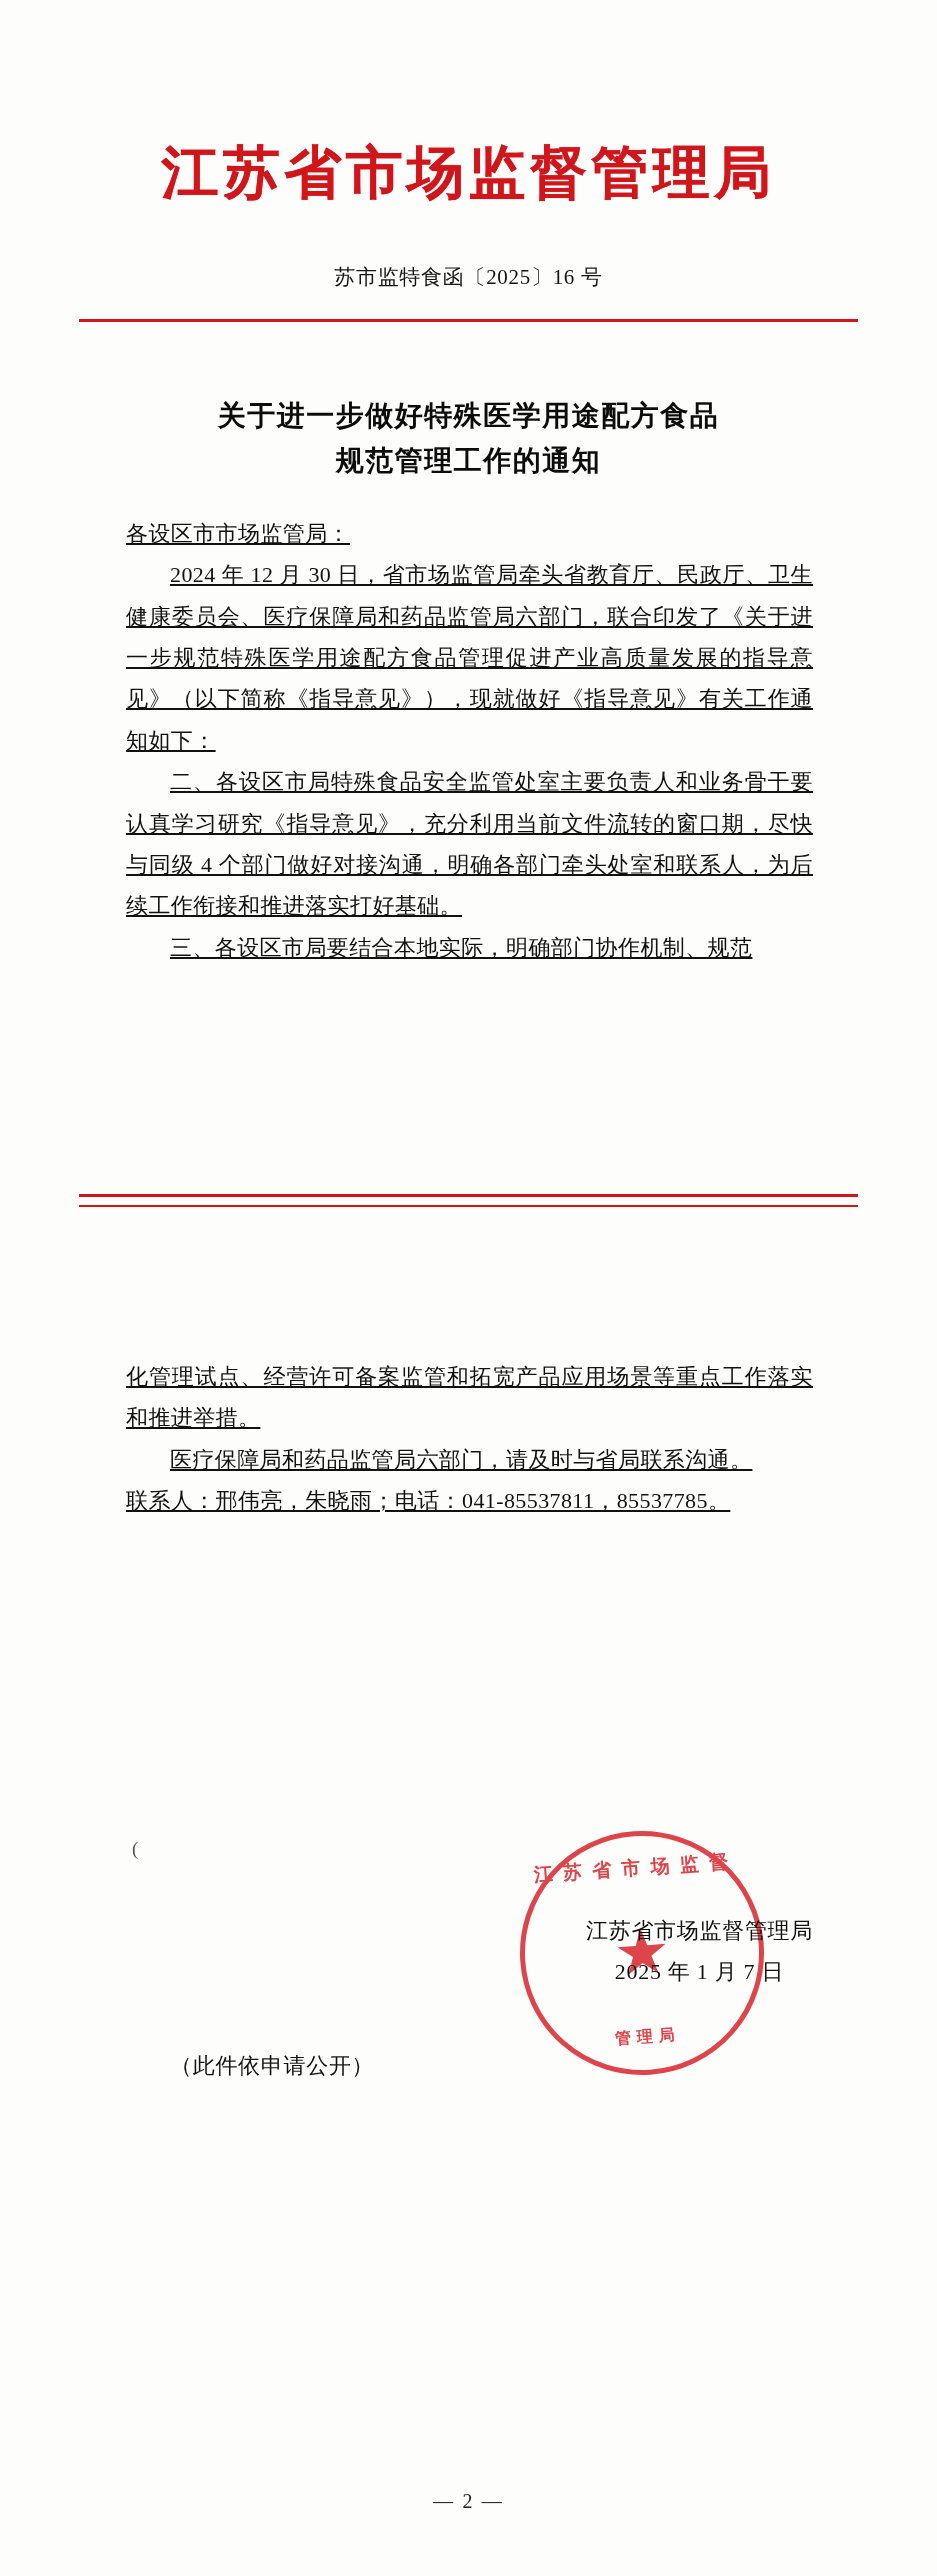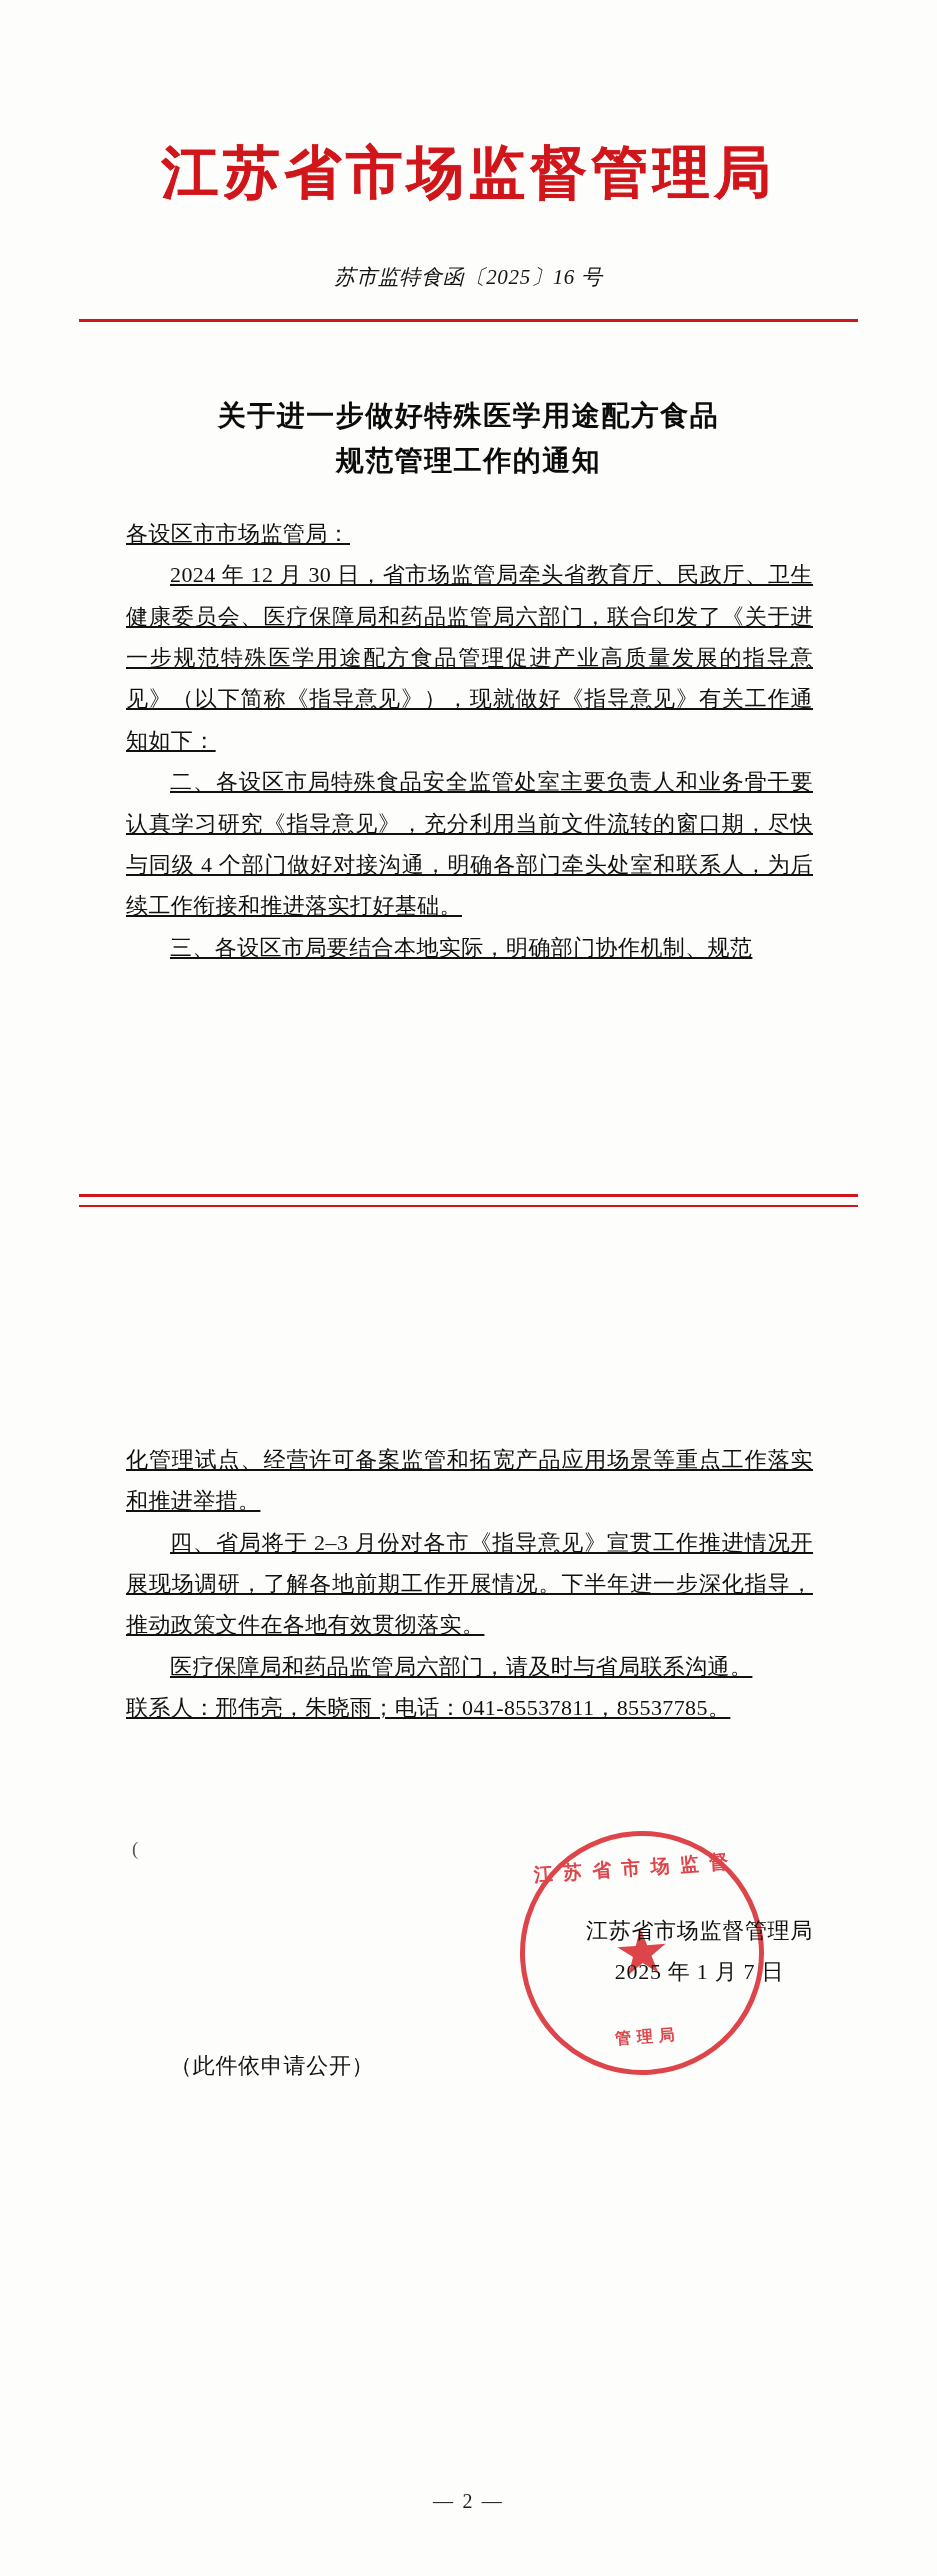--- a/index.html
+++ b/index.html
@@ -41,21 +41,20 @@
     margin-top: 135px;
     text-shadow: 0 0 0.7px #d0161b;
   }
 
   .doc-number {
     text-align: center;
     font-size: 21px;
     margin-top: 51px;
     letter-spacing: 0.7px;
     color: #141414;
-    font-style: italic;
   }
 
   .red-rule {
     position: absolute;
     left: 79px;
     width: 779px;
     height: 2.9px;
     background: #d0161b;
   }
 
@@ -202,23 +201,22 @@
     <p class="indent">2024 年 12 月 30 日，省市场监管局牵头省教育厅、民政厅、卫生健康委员会、医疗保障局和药品监管局六部门，联合印发了《关于进一步规范特殊医学用途配方食品管理促进产业高质量发展的指导意见》（以下简称《指导意见》），现就做好《指导意见》有关工作通知如下：</p>
     <p class="indent">二、各设区市局特殊食品安全监管处室主要负责人和业务骨干要认真学习研究《指导意见》，充分利用当前文件流转的窗口期，尽快与同级 4 个部门做好对接沟通，明确各部门牵头处室和联系人，为后续工作衔接和推进落实打好基础。</p>
     <p class="indent">三、各设区市局要结合本地实际，明确部门协作机制、规范</p>
   </div>
 
   <div class="pagebreak-rules">
     <div class="red-rule" style="top:1194px;"></div>
     <div class="red-rule thin" style="top:1205px;"></div>
   </div>
 
-  <div class="body-text" style="top:1439px;">
+  <div class="body-text" style="top:1356px;">
     <p>化管理试点、经营许可备案监管和拓宽产品应用场景等重点工作落实和推进举措。</p>
-    <p class="indent">四、省局将于 2–3 月份对各市《指导意见》宣贯工作推进情况开展现场调研，了解各地前期工作开展情况。下半年进一步深化指导，推动政策文件在各地有效贯彻落实。</p>
     <p class="indent">医疗保障局和药品监管局六部门，请及时与省局联系沟通。</p>
     <p>联系人：邢伟亮，朱晓雨；电话：041-85537811，85537785。</p>
   </div>
 
   <div class="seal" style="left:520px; top:1831px;">
     <div class="seal-text-top">江苏省市场监督</div>
     <div class="star">★</div>
     <div class="seal-text-bottom">管理局</div>
   </div>
 

